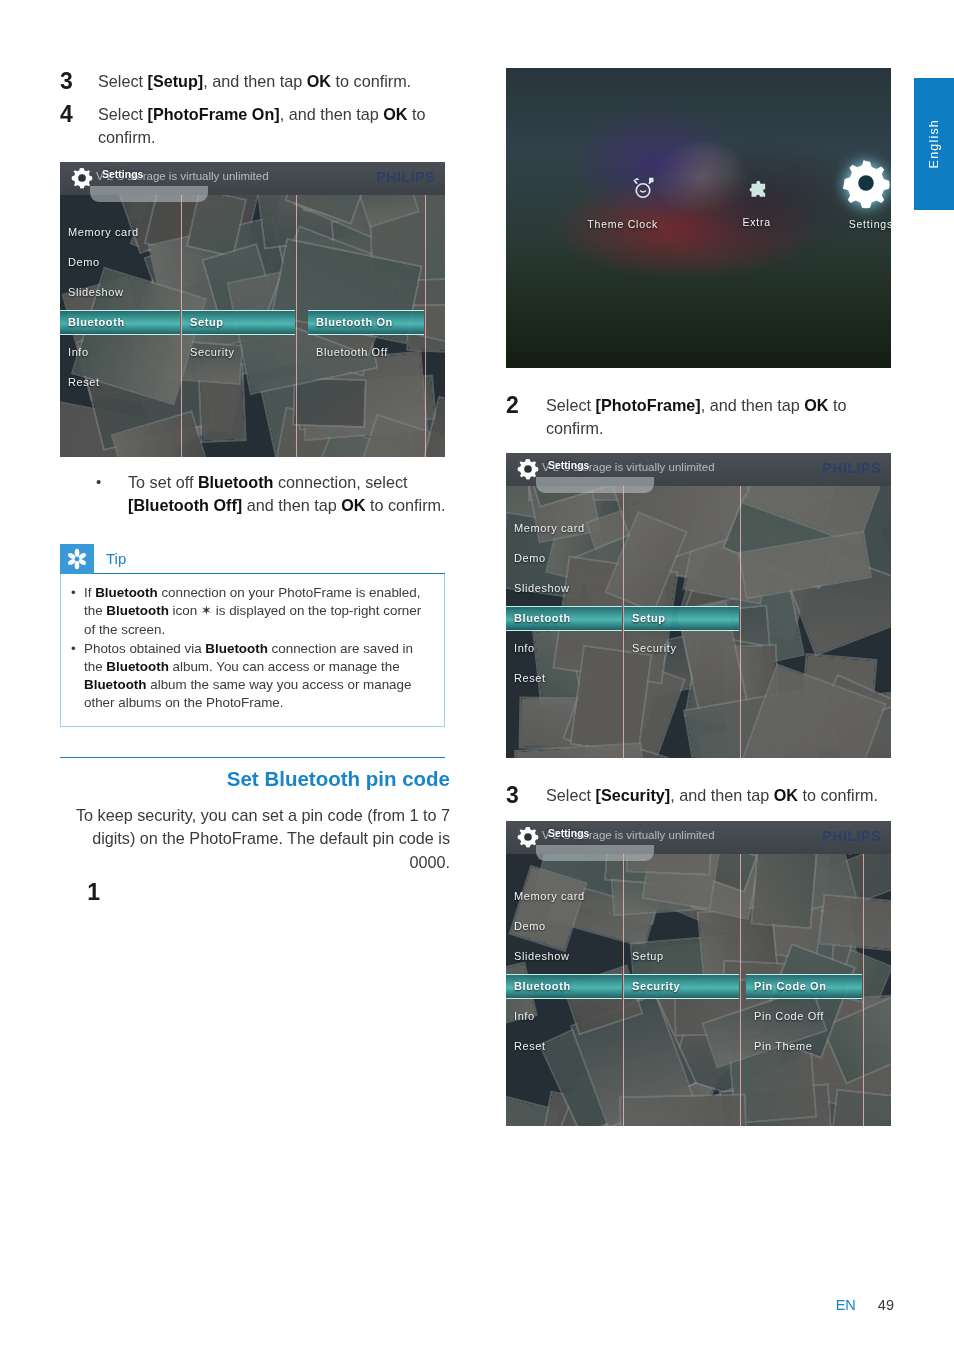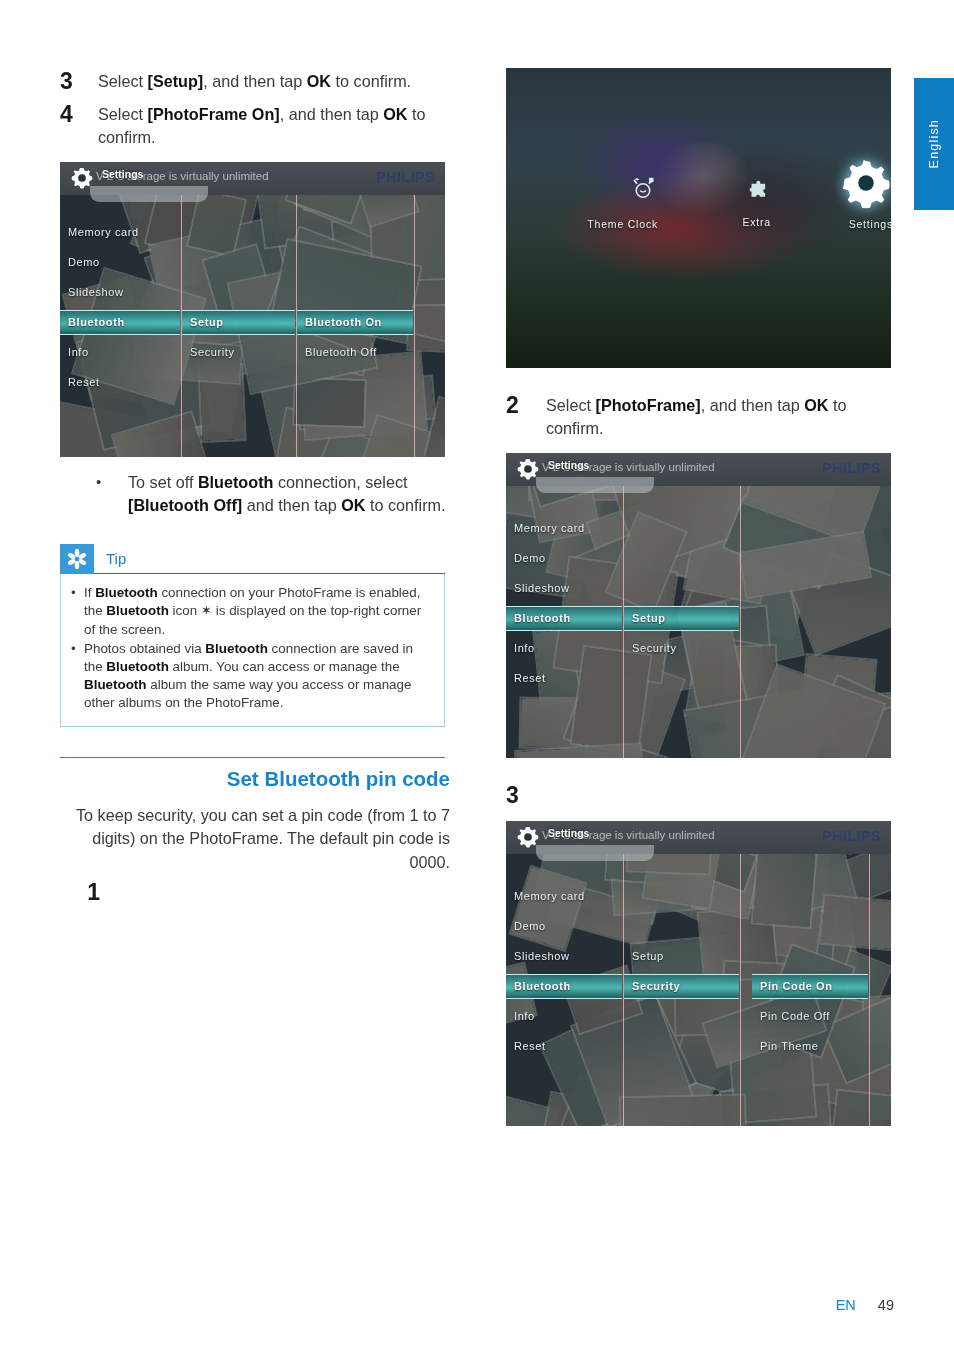--- a/index.html
+++ b/index.html
@@ -425,21 +425,21 @@
           <div class="mitem" style="top:145px;">Info</div>
           <div class="mitem" style="top:175px;">Reset</div>
         </div>
 
         <div class="mcol" style="left:122px; width:115px;">
           <div class="divider"></div>
           <div class="mitem sel" style="top:115px;">Setup</div>
           <div class="mitem" style="top:145px;">Security</div>
         </div>
 
-        <div class="mcol" style="left:237px; width:118px;">
+        <div class="mcol" style="left:248px; width:118px;">
           <div class="divider"></div>
           <div class="mitem sel" style="top:115px;">Bluetooth On</div>
           <div class="mitem" style="top:145px;">Bluetooth Off</div>
         </div>
         <div class="mcol" style="left:355px; width:30px;"></div>
       </div>
     </div>
 
     <div class="subbullet">
       <div class="dot">•</div>
@@ -770,20 +770,21 @@
           <div class="divider"></div>
           <div class="mitem sel" style="top:120px;">Setup</div>
           <div class="mitem" style="top:150px;">Security</div>
         </div>
         <div class="mcol" style="left:235px; width:150px;"></div>
       </div>
     </div>
 
     <div class="step" style="margin-top:24px;">
       <div class="step-num narrow">3</div>
+      <div class="step-txt">Select <b>[Security]</b>, and then tap <b>OK</b> to confirm.</div>
     </div>
 
     <div class="shot s3">
       <div class="collage c3">
           <i style="left:170px;top:52px;width:75px;height:50px;
         transform:rotate(23.1deg);
         background:linear-gradient(181deg, #9a8878, #9a8878);
         box-shadow:0 0 0 2px rgba(245,242,236,.55);"></i>
           <i style="left:83px;top:204px;width:79px;height:60px;
         transform:rotate(-2.3deg);
@@ -1015,21 +1016,21 @@
           <div class="mitem" style="top:90px;">Slideshow</div>
           <div class="mitem sel" style="top:120px;">Bluetooth</div>
           <div class="mitem" style="top:150px;">Info</div>
           <div class="mitem" style="top:180px;">Reset</div>
         </div>
         <div class="mcol" style="left:118px; width:117px;">
           <div class="divider"></div>
           <div class="mitem" style="top:90px;">Setup</div>
           <div class="mitem sel" style="top:120px;">Security</div>
         </div>
-        <div class="mcol" style="left:246px; width:118px;text-align:center;">
+        <div class="mcol" style="left:240px; width:118px;text-align:center;">
           <div class="divider"></div>
           <div class="mitem sel" style="top:120px;">Pin Code On</div>
           <div class="mitem" style="top:150px;">Pin Code Off</div>
           <div class="mitem" style="top:180px;">Pin Theme</div>
         </div>
         <div class="mcol" style="left:353px; width:32px;"></div>
       </div>
     </div>
   </div>
 

